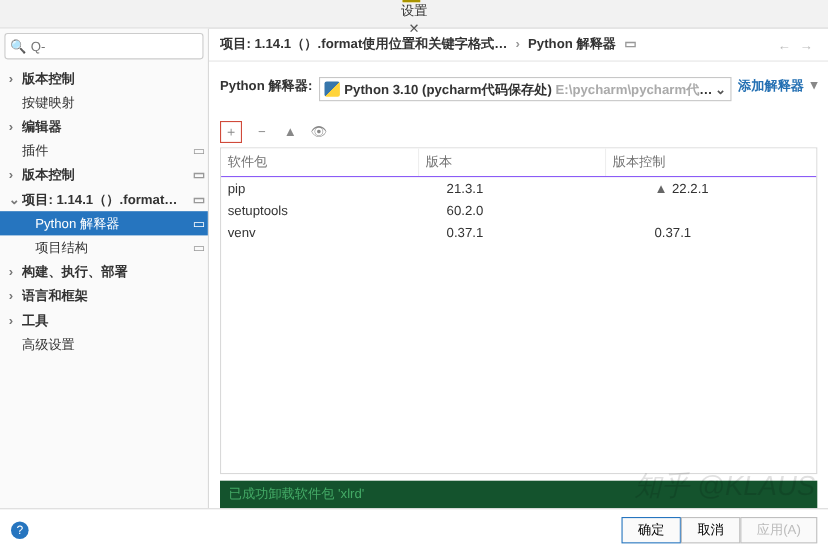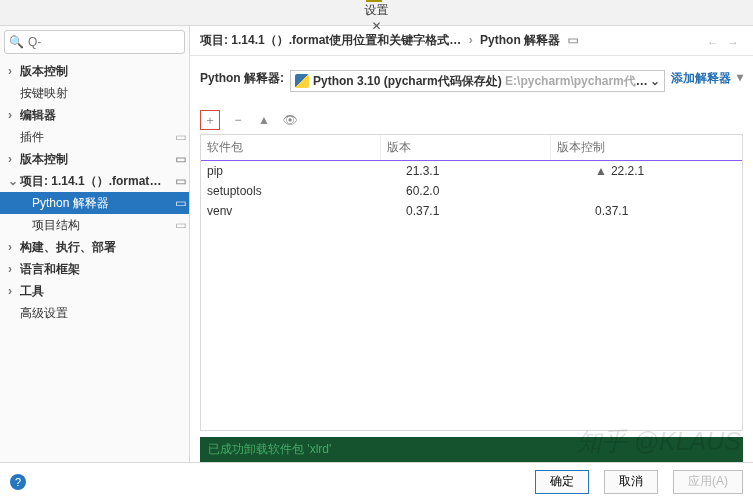--- a/index.html
+++ b/index.html
@@ -47,21 +47,21 @@
 .col1 { width: 180px; }
 .col2 { width: 170px; }
 .col3 { flex: 1; }
 .table-body { flex: 1; overflow: auto; }
 .trow { display: flex; color: #333; gap: 19px; }
 .td { padding: 3px 6px; }
 .trow .up { color: #666; margin-right: 4px; }
 .status { margin: 6px 10px 0 10px; background: #14532d; color: #4a6; padding: 4px 8px; }
 .footer { height: 38px; border-top: 1px solid #d9d9d9; display: flex; align-items: center; justify-content: space-between; padding: 0 10px; }
 .footer .help { width: 16px; height: 16px; border-radius: 50%; background: #2675bf; color: #fff; display: flex; align-items: center; justify-content: center; font-size: 11px; cursor: pointer; }
-.footer .btns { display: flex; gap: 15px; padding-left: 36px; }
+.footer .btns { display: flex; gap: 0; padding-left: 36px; }
 .footer button { height: 24px; padding: 0 14px; border: 1px solid #bfbfbf; background: #fafafa; cursor: pointer; }
 .footer button.primary { border: 1px solid #2675bf; }
 .footer button:disabled { color: #bbb; cursor: default; }
 .watermark { position: absolute; right: 12px; bottom: 42px; color: rgba(0,0,0,0.12); font-size: 25px; font-style: italic; pointer-events: none; }
 </style>
 </head>
 <body>
 
 <div class="titlebar">
   <div class="app-icon"></div>

